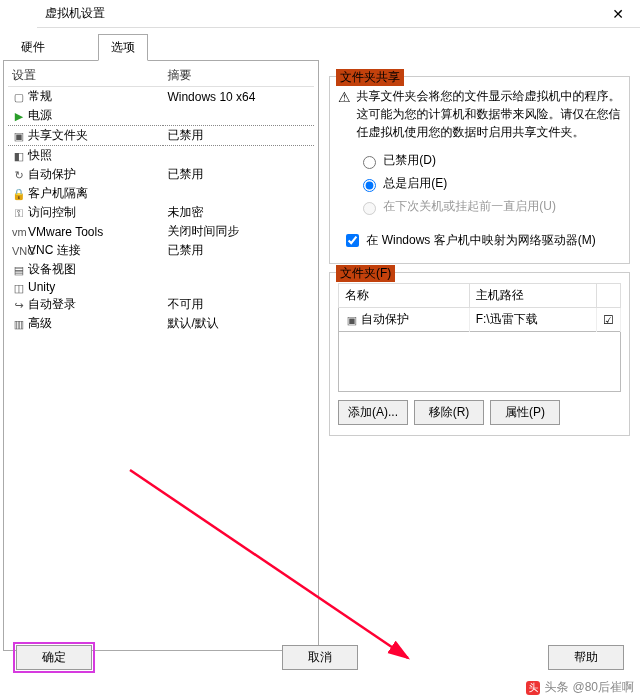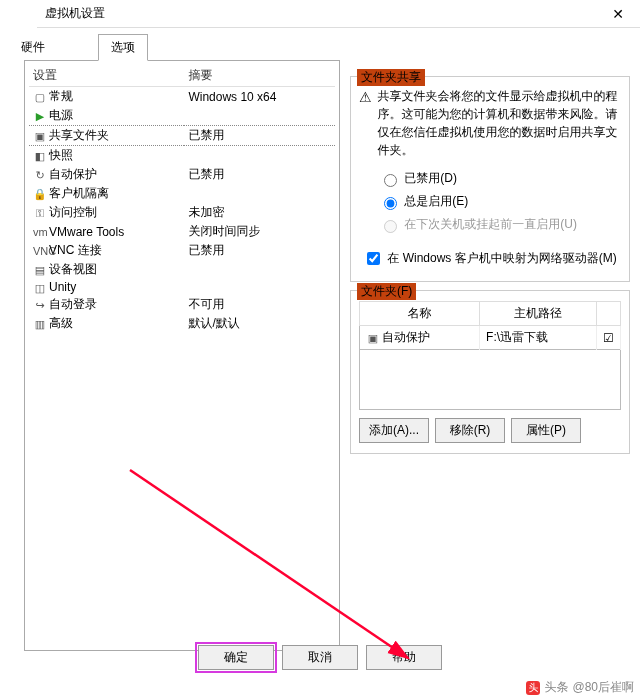--- a/index.html
+++ b/index.html
@@ -39,21 +39,21 @@
   }
   .tab.active {
     border: 1px solid #aaa;
     border-bottom: 1px solid #fff;
     background: #fff;
     position: relative;
     z-index: 2;
   }
   .content {
     display: flex;
-    padding: 0 10px 10px 24px;
+    padding: 0 10px 10px 3px;
     gap: 10px;
     height: 600px;
   }
   .left-panel {
     flex: 1;
     border: 1px solid #aaa;
     margin-top: -1px;
     padding: 4px;
     background: #fff;
     min-width: 316px;
@@ -120,21 +120,21 @@
     padding: 3px 0 3px 20px;
   }
   .radio-row input, .check-row input { margin-right: 4px; vertical-align: middle; }
   .disabled { color: #999; }
   .folder-table {
     width: 100%;
     border: 1px solid #bbb;
     border-collapse: collapse;
   }
   .folder-table th {
-    text-align: center;
+    text-align: left;
     font-weight: normal;
     padding: 3px 6px;
     border: 1px solid #ddd;
     background: #fff;
   }
   .folder-table td {
     padding: 3px 6px;
     border-right: 1px solid #eee;
   }
   .folder-table .chk { text-align: center; width: 24px; }
@@ -153,21 +153,21 @@
     cursor: pointer;
     font-size: 12px;
     font-family: inherit;
   }
   .footer {
     position: absolute;
     bottom: 22px;
     left: 0;
     right: 0;
     display: flex;
-    justify-content: center;
+    justify-content: space-between;
     gap: 8px;
     padding: 6px 16px;
   }
   .footer .btn { min-width: 76px; }
   .btn.highlight {
     outline: 2px solid #d63adf;
     outline-offset: 1px;
   }
   .arrow-svg {
     position: absolute;

